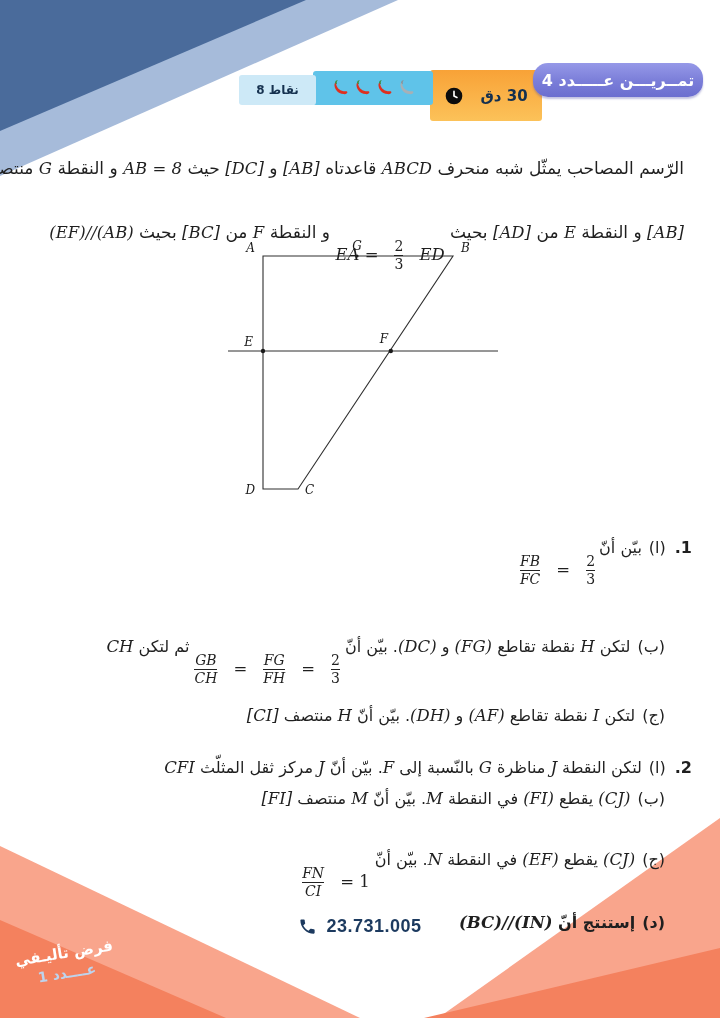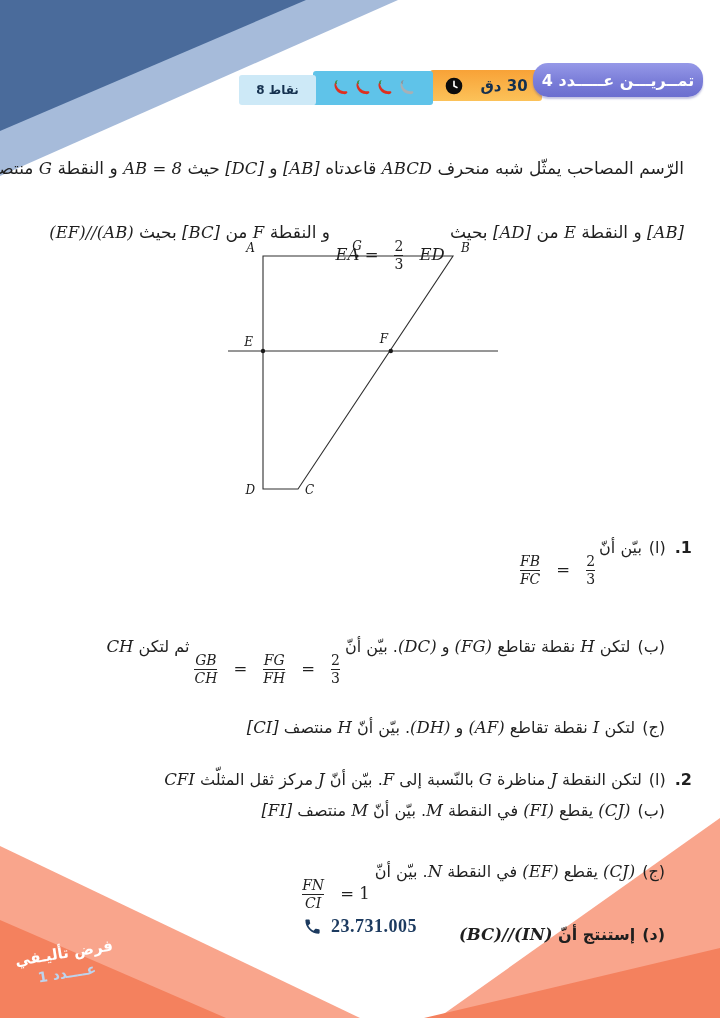--- a/index.html
+++ b/index.html
@@ -6,21 +6,21 @@
   .sheet{position:relative;width:720px;height:1018px;background:#ffffff;overflow:hidden;
          font-family:"DejaVu Sans",sans-serif;color:#1f1f1f;}
   .deco{position:absolute;left:0;top:0;z-index:0;}
 
   
   .badge{position:absolute;display:flex;align-items:center;justify-content:center;
          font-weight:bold;z-index:2;}
   .badge-title{left:533px;top:63px;width:170px;height:34px;border-radius:15px;
     background:linear-gradient(180deg,#9699e8 0%,#7a7dd8 55%,#6b6ecf 100%);
     color:#ffffff;font-size:16px;box-shadow:0 2px 2px rgba(80,80,170,.35);}
-  .badge-time{left:430px;top:70px;width:112px;height:31px;border-radius:3px;
+  .badge-time{left:430px;top:70px;width:112px;height:51px;border-radius:3px;
     background:linear-gradient(180deg,#f8a237 0%,#fcc259 100%);
     color:#14304f;font-size:15px;gap:16px;z-index:1;}
   .badge-diff{left:313px;top:71px;width:120px;height:34px;border-radius:3px;
     background:#5fc3e9;gap:1px;}
   .badge-points{left:239px;top:75px;width:77px;height:30px;border-radius:3px;
     background:#cde9f7;color:#15314f;font-size:12px;}
   .pepper .pod{fill:#df2f1f}.pepper .stem{fill:#3e8e41}
   .pepper.gray .pod{fill:#a7b0b6}.pepper.gray .stem{fill:#8b949b}
 
   
@@ -42,30 +42,30 @@
   
   .questions{position:absolute;left:18px;right:28px;top:504px;z-index:2;
     direction:rtl;font-size:16px;}
   .qline{white-space:nowrap;text-align:right;}
   .qnum{margin-left:9px;font-weight:bold;}
   .qlabel{margin-left:7px;}
   .sp{margin-left:4px;}
   .sub{padding-right:27px;}
   .q1a{line-height:44px;}
   .q1b{line-height:50px;margin-top:8px;}
-  .q1c{line-height:32px;margin-top:18px;}
+  .q1c{line-height:32px;margin-top:6px;}
   .q2a{line-height:32px;margin-top:20px;}
   .q2b{line-height:30px;}
   .q2c{line-height:48px;}
   .q2d{line-height:34px;font-weight:bold;}
 
   
   .footer{position:absolute;left:0;right:0;top:916px;display:flex;align-items:center;
     justify-content:center;gap:9px;z-index:2;}
-  .phone-number{font-family:Liberation Serif, serif;font-weight:bold;font-size:18px;
+  .phone-number{font-family:Liberation Sans, sans-serif;font-weight:bold;font-size:18px;
     color:#1c3a5f;letter-spacing:.5px;}
 
   .side-label{position:absolute;left:16px;top:944px;z-index:3;transform:rotate(-9deg);
     text-align:center;font-weight:bold;}
   .side-label .sl1{color:#ffffff;font-size:15px;}
   .side-label .sl2{color:#bdd4ee;font-size:14px;margin-top:3px;direction:ltr;}
 </style>
 </head>
 <body>
 

